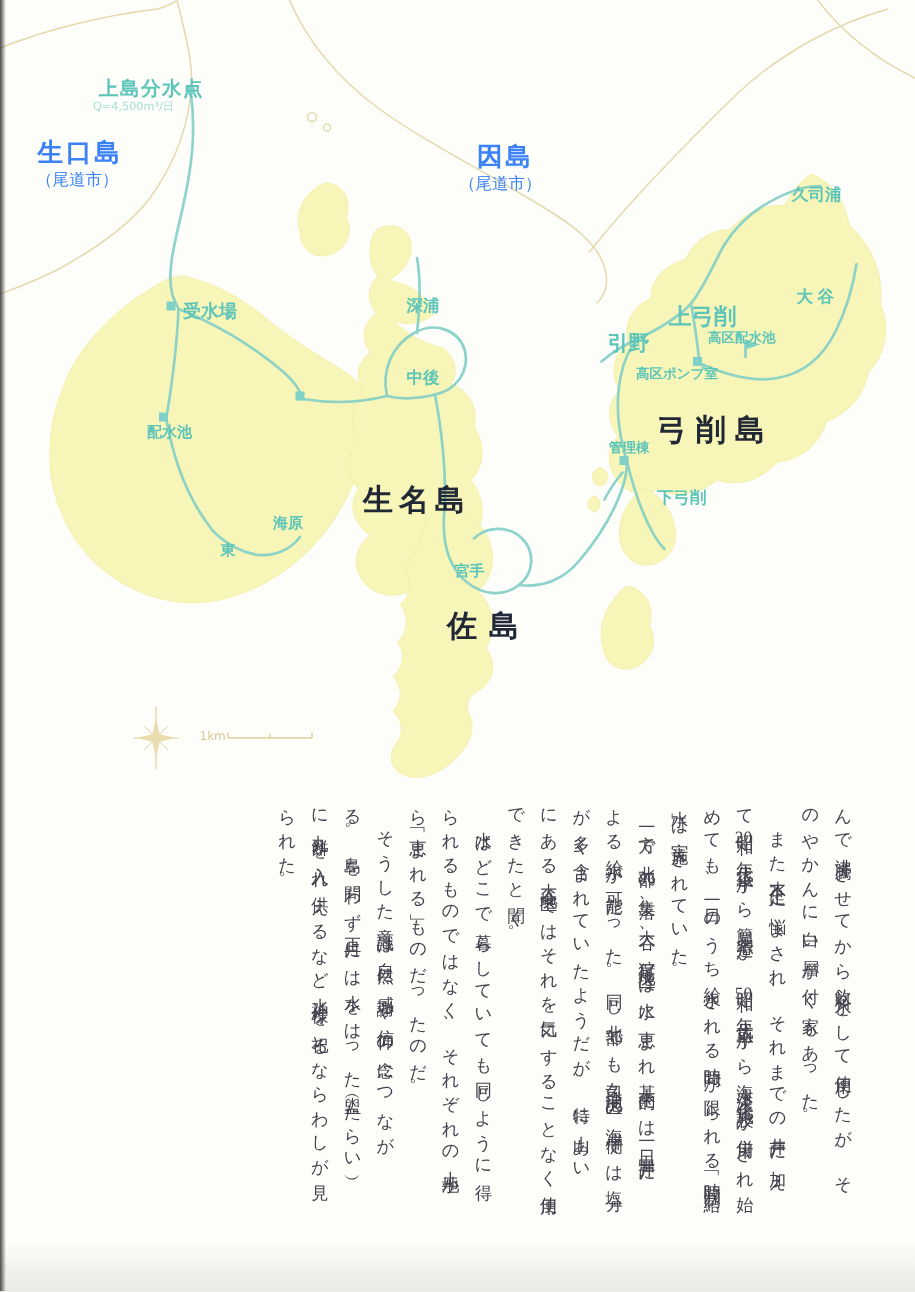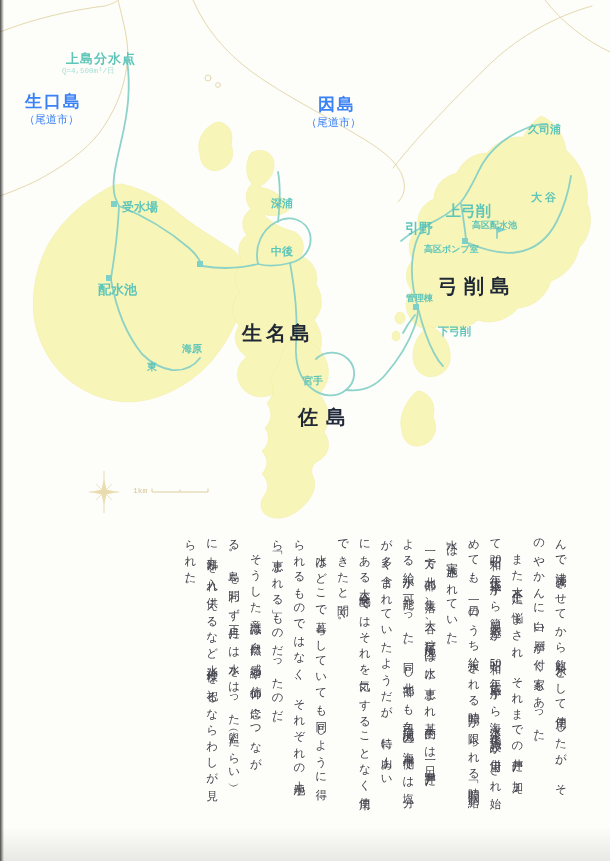--- a/index.html
+++ b/index.html
@@ -8,21 +8,21 @@
     background:#fdfdfa;overflow:hidden;
     font-family:"DejaVu Sans","Liberation Sans",sans-serif;
   }
   .binding{position:absolute;left:0;top:0;bottom:0;width:4px;
     background:linear-gradient(to right,rgba(30,30,28,.8),rgba(30,30,28,0));}
   .bottom-shade{position:absolute;left:0;right:0;bottom:0;height:34px;
     background:linear-gradient(to bottom,rgba(80,80,78,0),rgba(80,80,78,.12));}
   .map{position:absolute;left:0;top:0;width:610px;height:530px;}
   .map svg{position:absolute;left:0;top:0;}
   
-  .ml{position:absolute;white-space:nowrap;font-family:Liberation Mono, monospace;}
+  .ml{position:absolute;white-space:nowrap;}
   .teal{color:#5ec5b9;font-weight:700;}
   .tan-big{color:#0f172a;font-weight:700;opacity:.92;}
   .tan-name{color:#3b82f6;font-weight:700;}
   .sub{font-weight:400;}
   
   .article{
     position:absolute;top:531px;right:39px;height:263px;width:505px;
     writing-mode:vertical-rl;
     font-family:"Liberation Serif","DejaVu Serif",serif;
     font-size:11.5px;letter-spacing:3px;color:#42424c;
@@ -110,21 +110,21 @@
     <div class="ml teal" style="left:66px;top:50px;font-size:13px;letter-spacing:1px">上島分水点</div>
     <div class="ml teal sub" style="left:62px;top:66px;font-size:7.5px;opacity:.55">Q=4,500m³/日</div>
 
     <div class="ml tan-name" style="left:25px;top:90px;font-size:17px;letter-spacing:2px">生口島</div>
     <div class="ml tan-name sub" style="left:24px;top:112px;font-size:11px">（尾道市）</div>
 
     <div class="ml tan-name" style="left:318px;top:93px;font-size:17px;letter-spacing:2px">因島</div>
     <div class="ml tan-name sub" style="left:306px;top:115px;font-size:11px">（尾道市）</div>
 
     <div class="ml teal" style="left:122px;top:199px;font-size:12px">受水場</div>
-    <div class="ml teal" style="left:98px;top:281px;font-size:13px">配水池</div>
+    <div class="ml teal" style="left:98px;top:281px;font-size:10px">配水池</div>
     <div class="ml teal" style="left:182px;top:342px;font-size:10px">海原</div>
     <div class="ml teal" style="left:147px;top:360px;font-size:10px">東</div>
 
     <div class="ml teal" style="left:271px;top:196px;font-size:11px">深浦</div>
     <div class="ml teal" style="left:271px;top:244px;font-size:11px">中後</div>
     <div class="ml tan-big" style="left:242px;top:320px;font-size:20px;letter-spacing:4px">生名島</div>
     <div class="ml teal" style="left:303px;top:374px;font-size:10px">宮手</div>
     <div class="ml tan-big" style="left:298px;top:404px;font-size:20px;letter-spacing:8px">佐島</div>
 
     <div class="ml teal" style="left:528px;top:122px;font-size:11px">久司浦</div>

